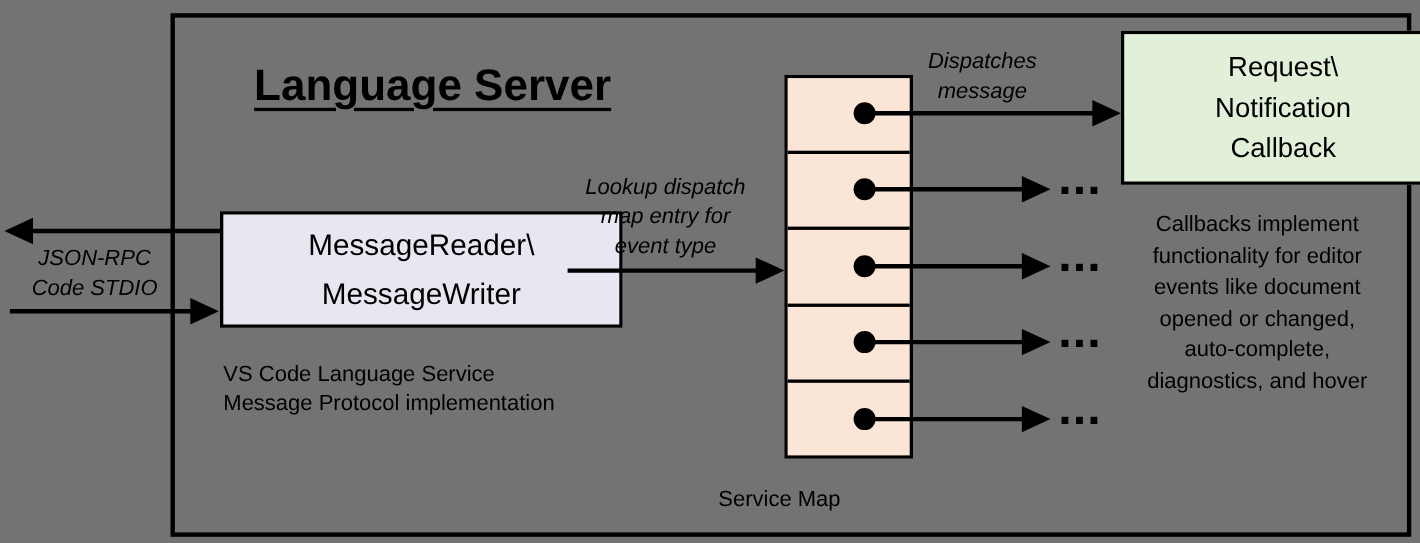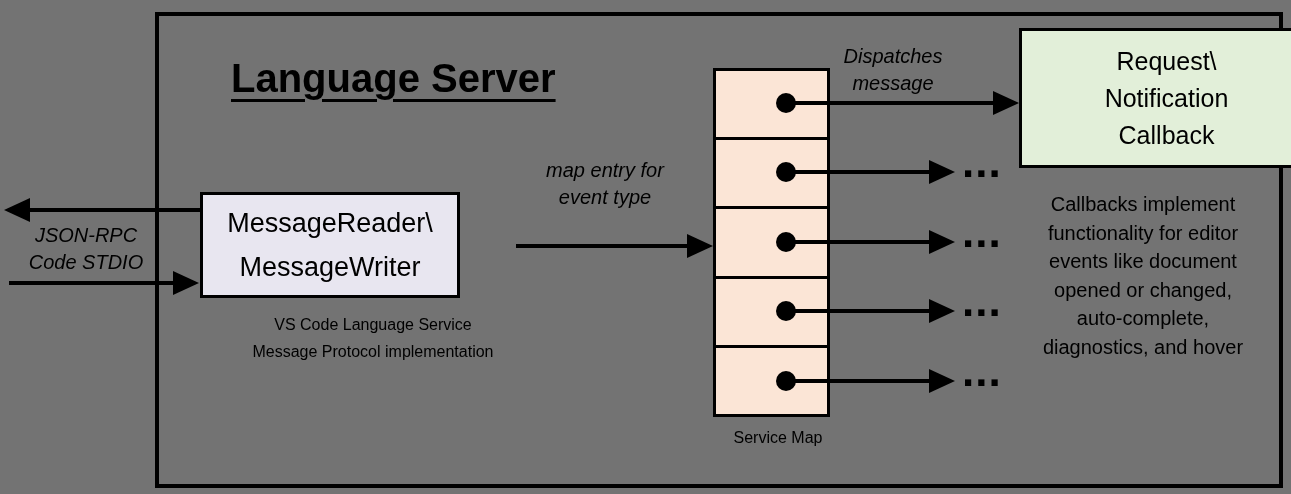--- a/index.html
+++ b/index.html
@@ -26,40 +26,40 @@
   .title {
     left: 231px; top: 56px;
     font-size: 40px; line-height: 44px; font-weight: 600;
     text-decoration: underline;
     text-decoration-thickness: 3px;
     text-underline-offset: 7px;
     letter-spacing: 0px;
     white-space: nowrap;
   }
   .reader-box {
-    left: 200px; top: 192px; width: 260px; height: 106px;
+    left: 200px; top: 192px; width: 366px; height: 106px;
     background: #E8E6F0;
     display: flex; flex-direction: column; justify-content: center; align-items: center;
     font-size: 27px; line-height: 44px; text-align: center;
   }
   .callback-box {
     left: 1019px; top: 28px; width: 295px; height: 140px;
     background: #E2EFD9;
     display: flex; flex-direction: column; justify-content: center; align-items: center;
     font-size: 25px; line-height: 37px; text-align: center;
   }
   .dispatch-map {
     left: 713px; top: 68px; width: 117px; height: 349px;
     background: #FBE5D6;
     display: flex; flex-direction: column;
   }
   .dispatch-cell { flex: 1 1 0; }
   .dispatch-cell + .dispatch-cell { border-top: 3px solid #000; }
   .caption {
-    font-size: 16px; line-height: 27px; text-align: center;
+    font-size: 20px; line-height: 27px;  margin-top: 16px;
   }
   .reader-caption { left: 203px; top: 311px; width: 340px; }
   .map-caption   { left: 653px; top: 426px; width: 250px; line-height: 24px; }
   .note {
     left: 1014px; top: 190px; width: 258px;
     font-size: 20px; line-height: 28.6px; text-align: center;
   }
   .lbl-italic {
     font-style: italic; font-size: 20px; text-align: center;
   }
@@ -98,20 +98,21 @@
     <div>VS Code Language Service</div>
     <div>Message Protocol implementation</div>
   </div>
 
   <div class="abs lbl-italic io-label">
     <div>JSON-RPC</div>
     <div>Code STDIO</div>
   </div>
 
   <div class="abs lbl-italic lookup-label">
+    <div>Lookup dispatch</div>
     <div>map entry for</div>
     <div>event type</div>
   </div>
 
   <div class="abs lbl-italic dispatch-label">
     <div>Dispatches</div>
     <div>message</div>
   </div>
 
   <div class="abs box dispatch-map">

